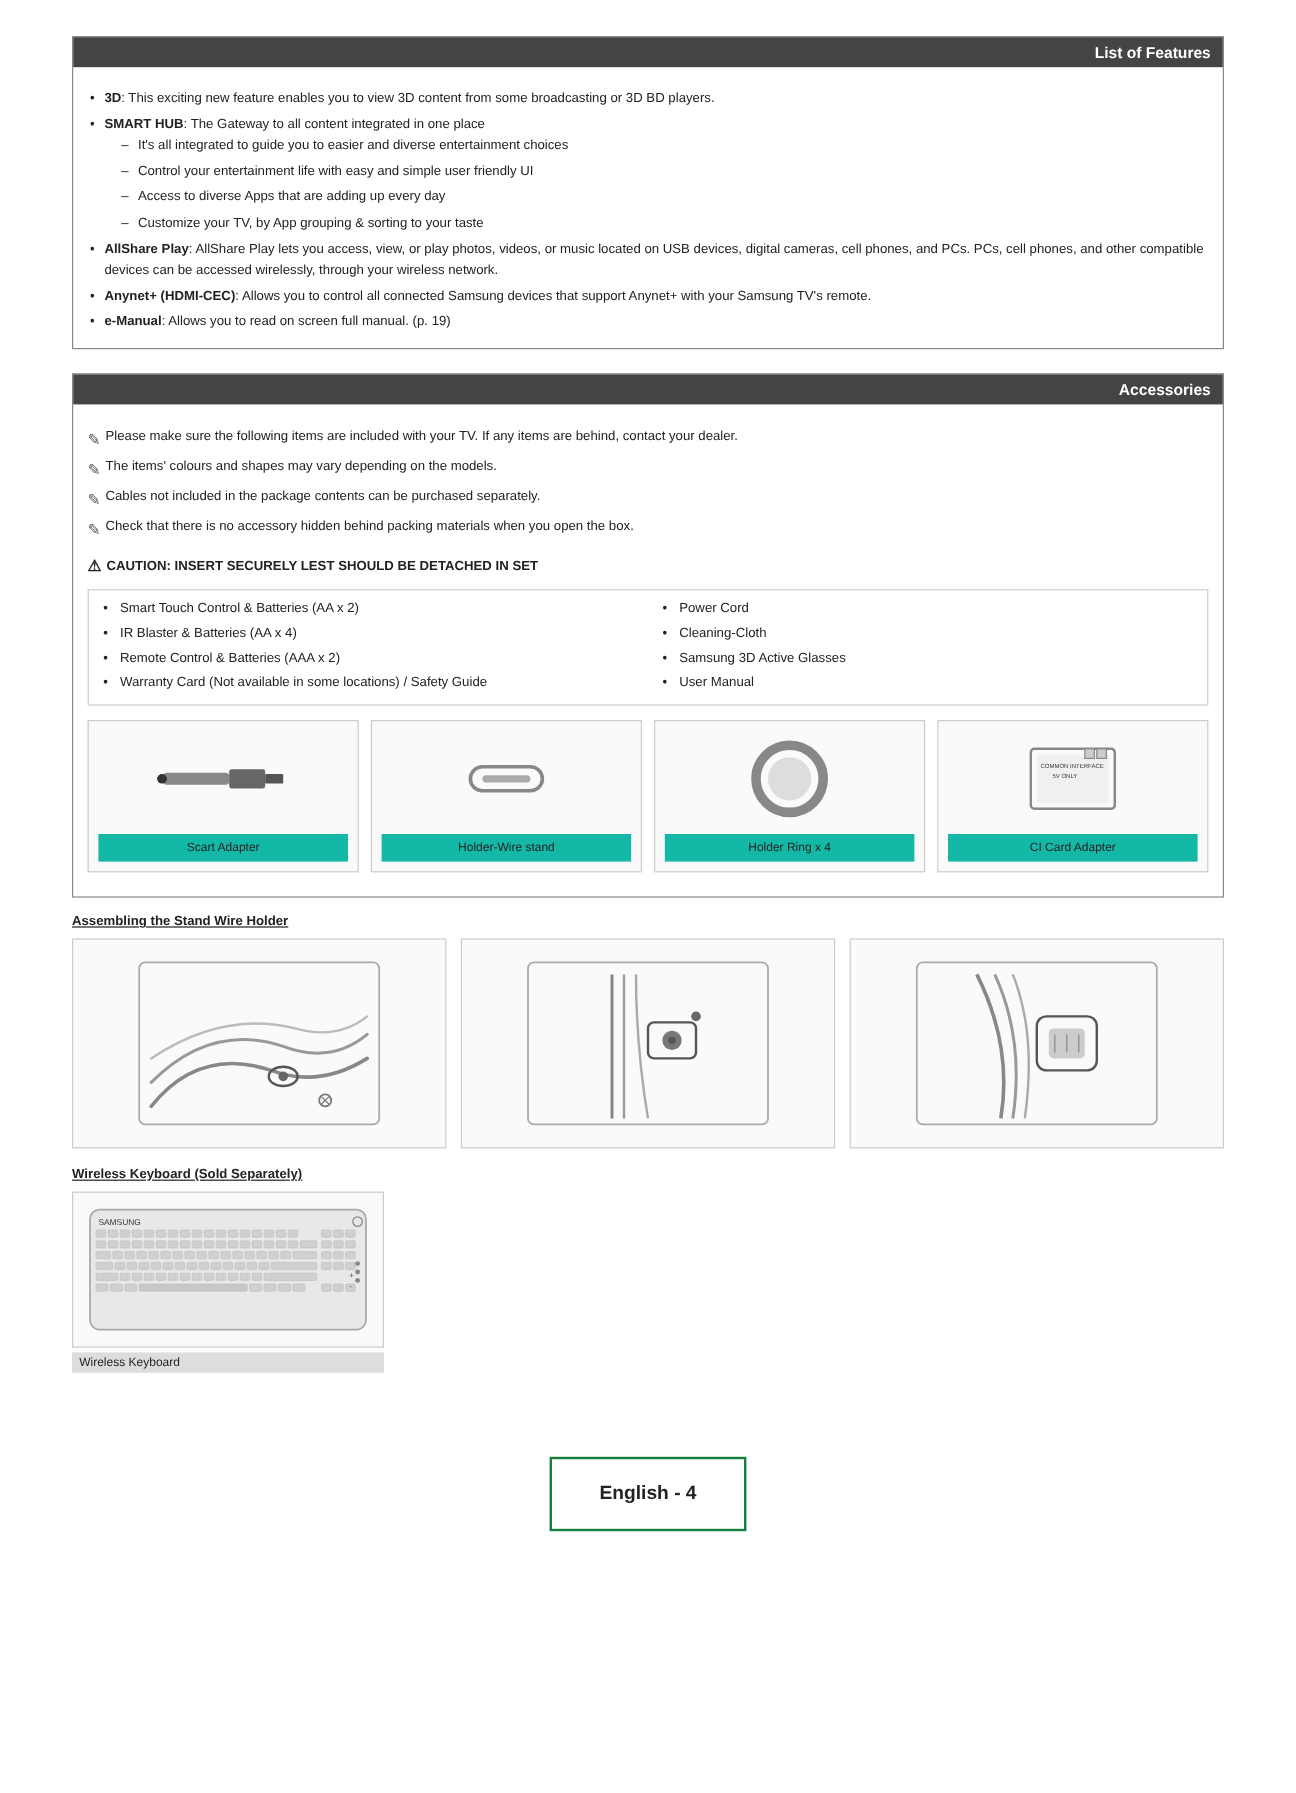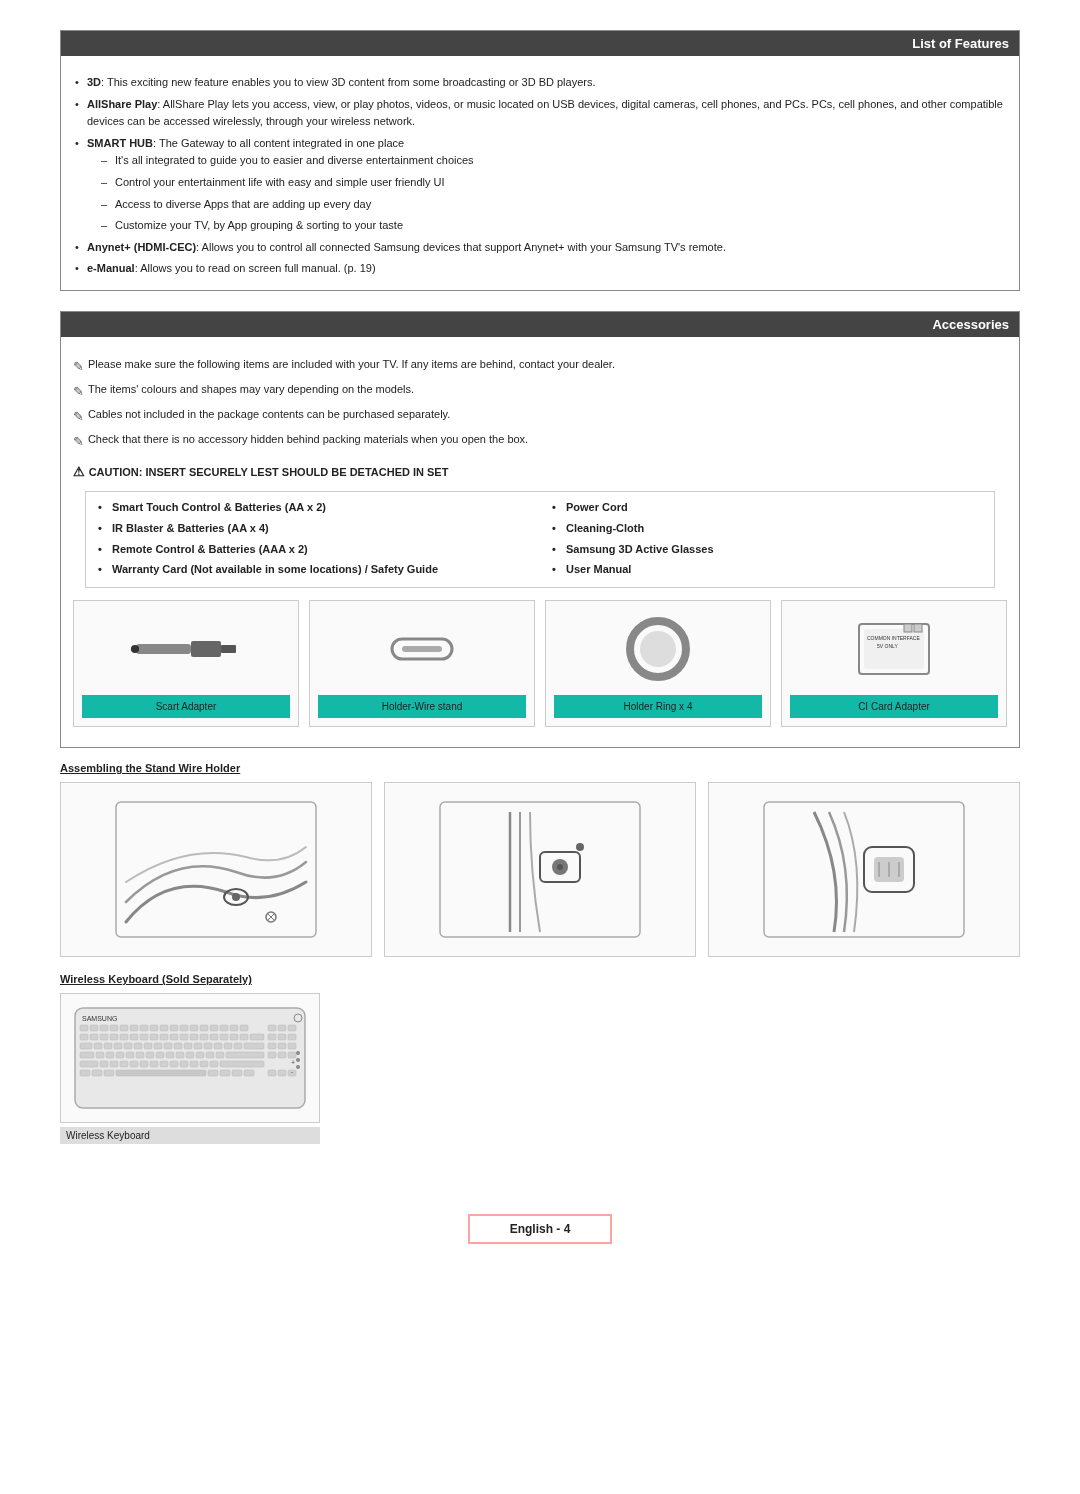--- a/index.html
+++ b/index.html
@@ -85,23 +85,22 @@
       align-items: center;
       gap: 4px;
     }
     .caution-triangle {
       font-size: 13px;
     }
     .accessories-grid {
       display: grid;
       grid-template-columns: 1fr 1fr;
       gap: 0;
-      margin: 8px 12px;
+      margin: 8px 0;
       border: 1px solid #ccc;
-      font-weight: bold;
     }
     .acc-col {
       padding: 6px 12px;
     }
     .acc-col ul {
       list-style: none;
     }
     .acc-col ul li {
       padding-left: 14px;
       position: relative;
@@ -191,46 +190,46 @@
       padding: 3px 6px;
       width: 260px;
     }
     .footer-bar {
       text-align: center;
       margin-top: 60px;
       padding-top: 10px;
     }
     .footer-english {
       display: inline-block;
-      border: 2px solid #fca5a5;
-      padding: 6px 40px;
+      border: 2px solid #15803d;
+      padding: 20px 40px;
       font-weight: bold;
-      font-size: 12px;
+      font-size: 16px;
     }
     b { font-weight: bold; }
   </style>
 </head>
 <body>
 
 <div class="page-content">
 
   <div class="features-section">
     <div class="section-header">List of Features</div>
     <div class="features-content">
       <ul>
         <li><b>3D</b>: This exciting new feature enables you to view 3D content from some broadcasting or 3D BD players.</li>
-        <li><b>AllShare Play</b>: AllShare Play lets you access, view, or play photos, videos, or music located on USB devices, digital cameras, cell phones, and PCs. PCs, cell phones, and other compatible devices can be accessed wirelessly, through your wireless network.</li>
         <li><b>SMART HUB</b>: The Gateway to all content integrated in one place
           <ul>
             <li class="sub">It's all integrated to guide you to easier and diverse entertainment choices</li>
             <li class="sub">Control your entertainment life with easy and simple user friendly UI</li>
             <li class="sub">Access to diverse Apps that are adding up every day</li>
             <li class="sub">Customize your TV, by App grouping &amp; sorting to your taste</li>
           </ul>
         </li>
+        <li><b>AllShare Play</b>: AllShare Play lets you access, view, or play photos, videos, or music located on USB devices, digital cameras, cell phones, and PCs. PCs, cell phones, and other compatible devices can be accessed wirelessly, through your wireless network.</li>
         <li><b>Anynet+ (HDMI-CEC)</b>: Allows you to control all connected Samsung devices that support Anynet+ with your Samsung TV's remote.</li>
         <li><b>e-Manual</b>: Allows you to read on screen full manual. (p. 19)</li>
       </ul>
     </div>
   </div>
 
   <div class="accessories-section">
     <div class="section-header">Accessories</div>
     <div class="accessories-content">
       <div class="note-line">

